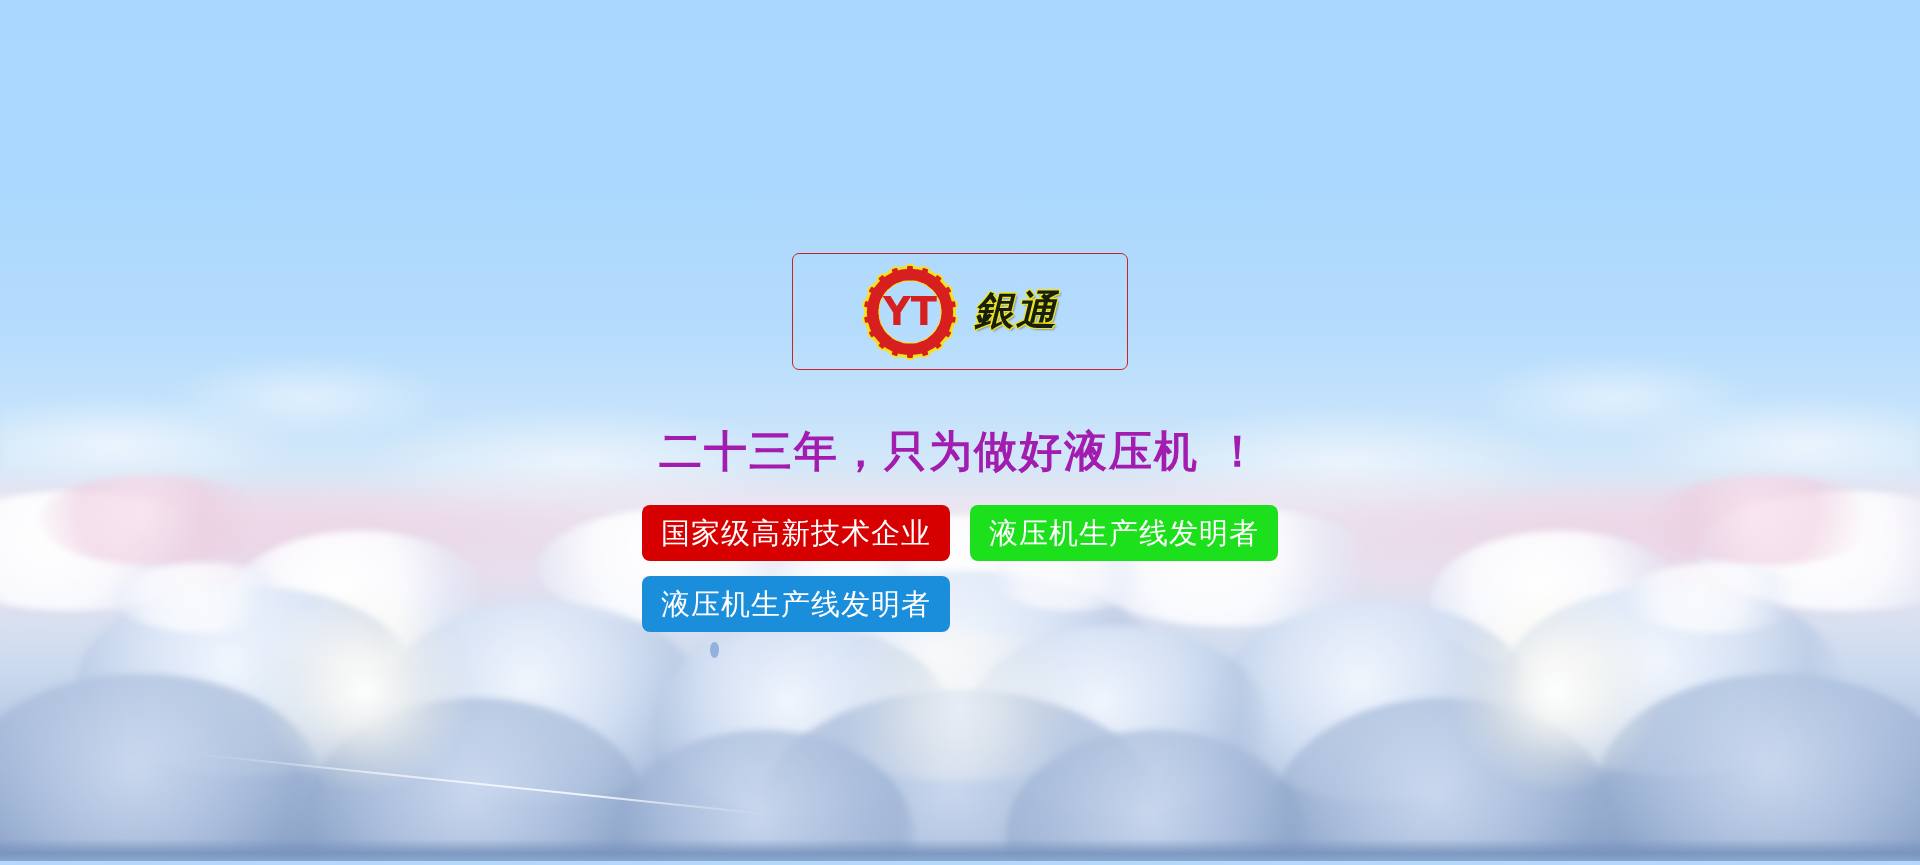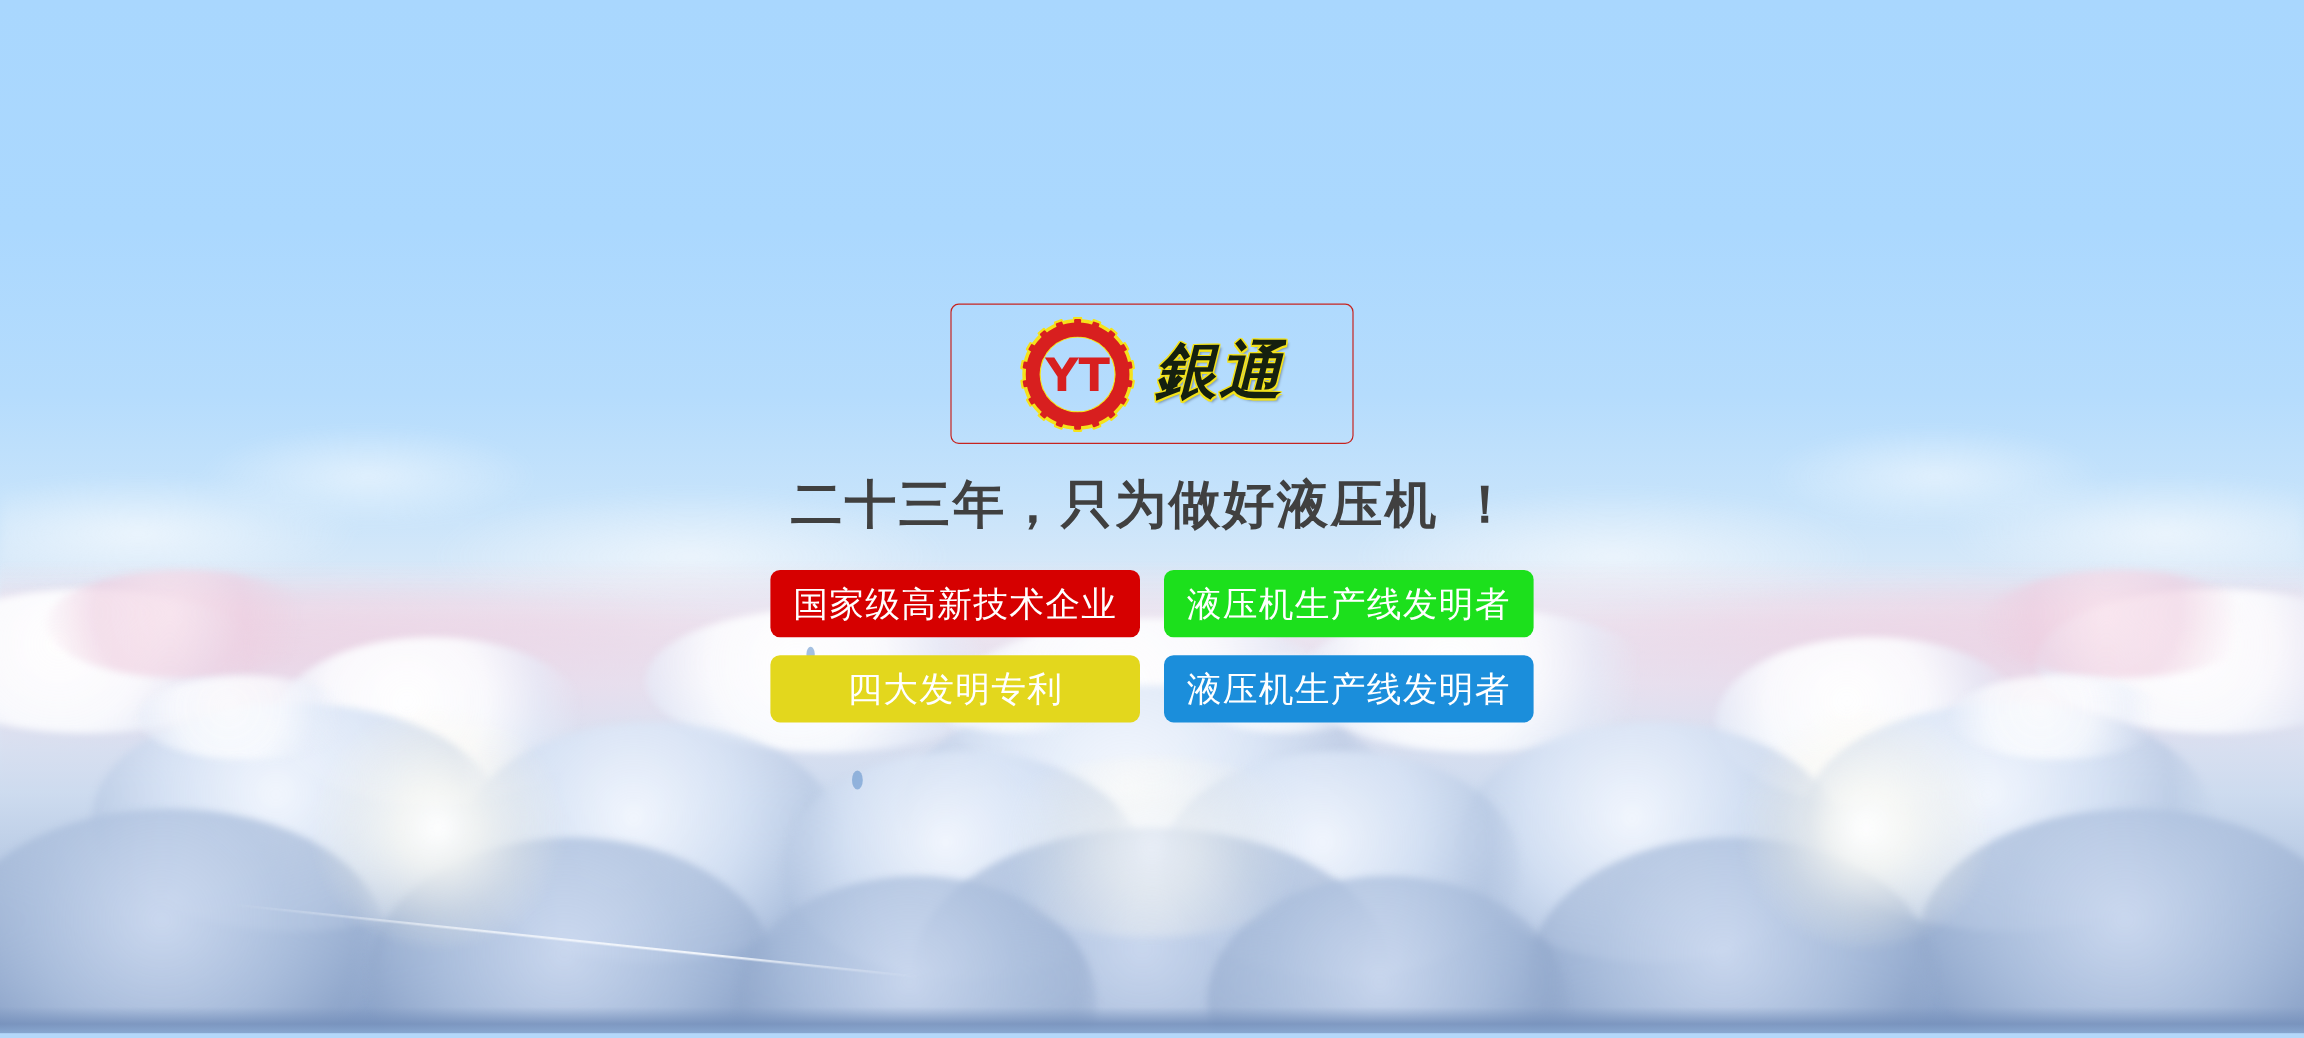--- a/index.html
+++ b/index.html
@@ -161,38 +161,38 @@
     border:1px solid #c62420;
     border-radius:7px;
     display:flex; align-items:center; justify-content:center;
     gap:16px;
     background:transparent;
   }
   .logo-mark{ width:96px; height:96px; display:block; flex:0 0 auto; }
   .logo-word{
     font-family:"DejaVu Serif","Liberation Serif",serif;
     font-weight:bold;
-    font-size:52px;
+    font-size:40px;
     letter-spacing:2px;
     color:#15200f;
     font-style:italic;
     text-shadow:
       1px 0 0 #f3e21c, -1px 0 0 #f3e21c, 0 1px 0 #f3e21c, 0 -1px 0 #f3e21c,
       1px 1px 0 #f3e21c, -1px -1px 0 #f3e21c, 1px -1px 0 #f3e21c, -1px 1px 0 #f3e21c,
       2px 2px 2px rgba(0,0,0,.30);
     line-height:1;
     padding-bottom:4px;
   }
 
   
   .tagline{
-    margin-top:30px;
+    margin-top:60px;
     font-size:43px;
     font-weight:bold;
-    color:#404040;
+    color:#a21caf;
     letter-spacing:2px;
     line-height:1;
     white-space:nowrap;
   }
 
   
   .badge-grid{
     margin-top:32px;
     display:grid;
     grid-template-columns:auto auto;
@@ -401,18 +401,17 @@
         </g>
       </svg>
       <span class="logo-word">銀通</span>
     </div>
 
     <div class="tagline">二十三年，只为做好液压机 ！</div>
 
     <div class="badge-grid">
       <div class="badge b-red">国家级高新技术企业</div>
       <div class="badge b-green">液压机生产线发明者</div>
-      <div class="badge b-yellow">四大发明专利</div>
       <div class="badge b-blue">液压机生产线发明者</div>
     </div>
 
   </div>
 </div>
 
 </body></html>

